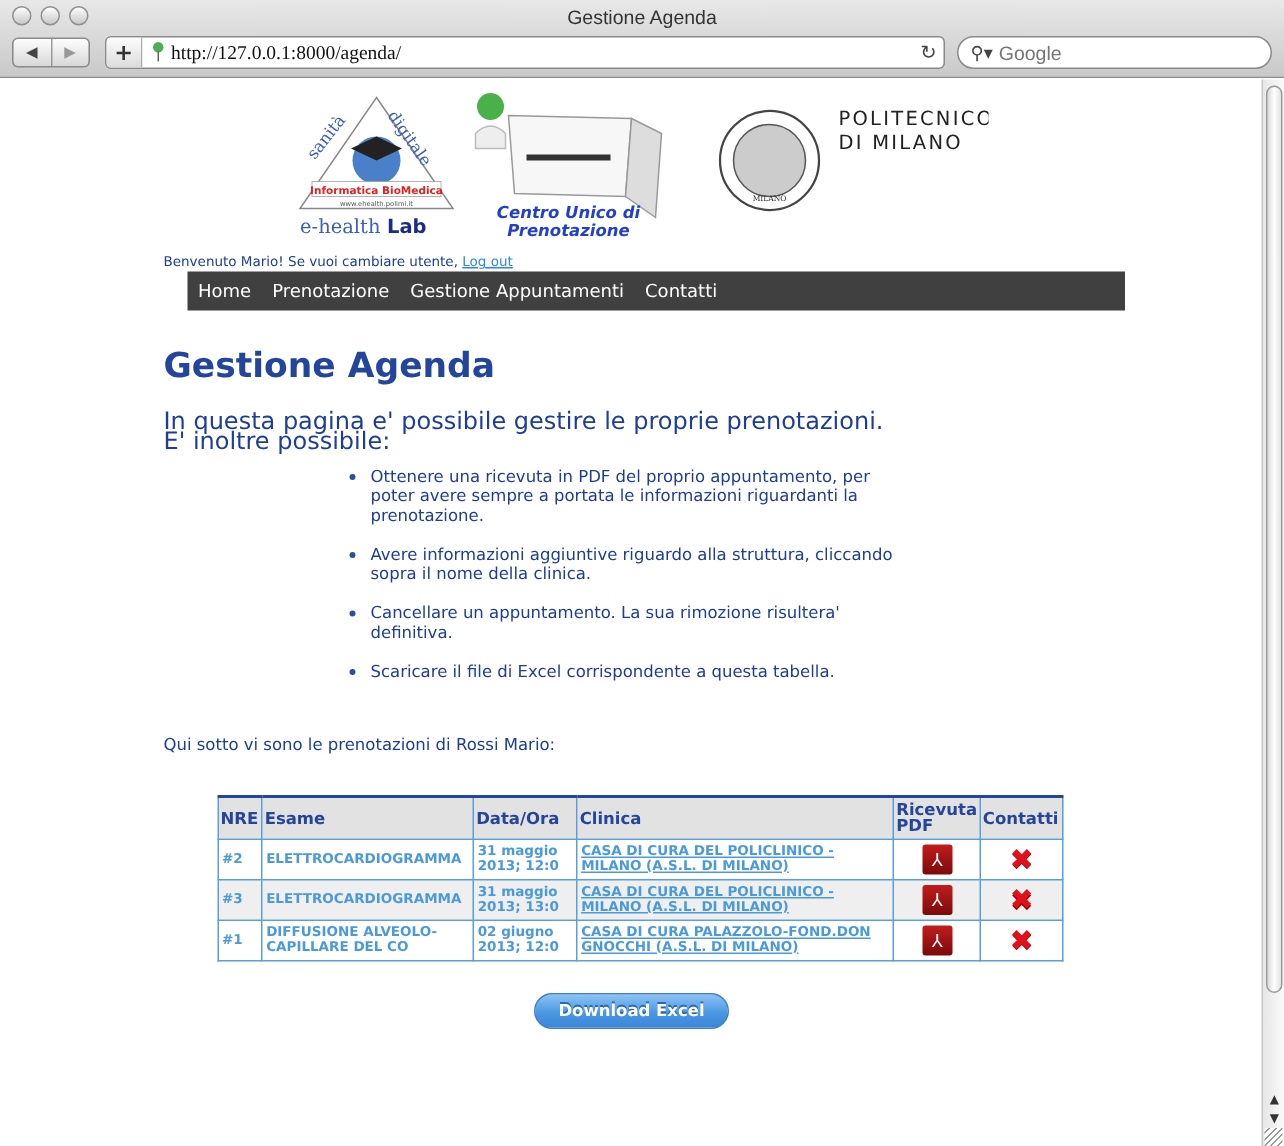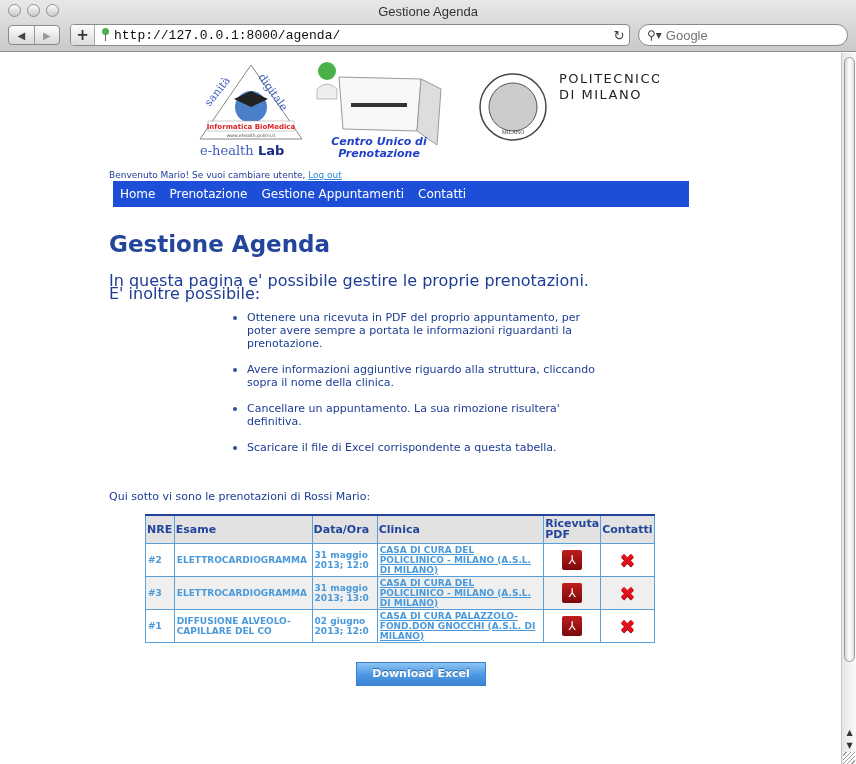--- a/index.html
+++ b/index.html
@@ -10,54 +10,54 @@
 .lights{position:absolute;left:8px;top:4px;display:flex;gap:6px}
 .light{width:13px;height:13px;border-radius:50%;background:linear-gradient(#fdfdfd,#c8c8c8);border:1px solid #8f8f8f}
 .navbtns{position:absolute;left:8px;top:25px;width:52px;height:20px;border:1px solid #8a8a8a;border-radius:4px;background:linear-gradient(#fdfdfd,#d8d8d8);display:flex}
 .navbtns span{flex:1;display:flex;align-items:center;justify-content:center;font-size:10px;color:#444}
 .navbtns span+span{border-left:1px solid #9a9a9a;color:#999}
 .addr{position:absolute;left:70px;top:24px;width:560px;height:22px;border:1px solid #8a8a8a;border-radius:4px;background:#fff;display:flex;align-items:center}
 .addr .plus{width:24px;height:20px;border-right:1px solid #aaa;display:flex;align-items:center;justify-content:center;font-size:15px;font-weight:bold;color:#333;background:linear-gradient(#fdfdfd,#dcdcdc);border-radius:3px 0 0 3px}
 .addr .fav{width:10px;height:14px;margin:0 4px 0 5px;position:relative}
 .addr .fav:before{content:"";position:absolute;left:2px;top:0;width:7px;height:7px;border-radius:50%;background:#4caf50}
 .addr .fav:after{content:"";position:absolute;left:5px;top:6px;width:1px;height:7px;background:#666}
-.addr .url{font-family:Liberation Mono, monospace;font-size:13px;color:#111;flex:1}
+.addr .url{font-family:Liberation Serif, serif;font-size:13px;color:#111;flex:1}
 .addr .reload{width:20px;font-size:13px;color:#444;text-align:center}
 .search{position:absolute;left:638px;top:24px;width:210px;height:22px;border:1px solid #8a8a8a;border-radius:11px;background:#fff;display:flex;align-items:center;padding-left:8px}
 .search .mag{font-size:12px;color:#444;margin-right:4px}
 .search input{border:none;outline:none;font-size:13px;color:#b91c1c;font-family:Liberation Sans, sans-serif;width:160px;background:transparent}
 
 .vscroll{position:absolute;left:841px;top:53px;width:15px;height:711px;background:linear-gradient(90deg,#e6e6e6,#fafafa);border-left:1px solid #c8c8c8}
 .thumb{position:absolute;left:2px;top:4px;width:11px;height:605px;border:1px solid #9a9a9a;border-radius:6px;background:linear-gradient(90deg,#d8d8d8,#fff,#e2e2e2)}
 .arr{position:absolute;left:0;width:15px;height:13px;font-size:8px;color:#333;text-align:center;line-height:13px}
 
 .page{position:absolute;left:109px;top:53px;width:625px}
 .logos{position:relative;height:115px}
 .logo1{position:absolute;left:85px;top:6px;width:115px;height:100px}
 .logo2{position:absolute;left:200px;top:6px;width:140px;height:100px}
 .logo3{position:absolute;left:370px;top:18px;width:180px;height:72px}
 .welcome{position:absolute;left:0;top:117px;width:625px;text-align:left;font-size:9px;color:#1d3d96;font-family:"DejaVu Sans",sans-serif}
 .welcome a{color:#2b8ad6;text-decoration:underline}
-.menu{position:absolute;left:4px;top:128px;width:576px;height:26px;background:#1d4ed8;display:flex;align-items:center;padding-left:7px;gap:14px}
+.menu{position:absolute;left:16px;top:128px;width:625px;height:26px;background:#404040;display:flex;align-items:center;padding-left:7px;gap:14px}
 .menu a{color:#fff;font-size:12px;text-decoration:none;font-family:"DejaVu Sans",sans-serif}
 .h1{position:absolute;left:0;top:178px;font-size:23px;font-weight:bold;color:#23459b}
 .intro{position:absolute;left:0;top:221px;font-size:16px;color:#1d3d96;line-height:13px}
 .bullets{position:absolute;left:122px;top:258px;width:380px;font-size:11px;color:#1d3d96;line-height:13px}
 .bullets li{list-style:none;position:relative;padding-left:16px;margin-bottom:13px}
 .bullets li:before{content:"";position:absolute;left:2px;top:5px;width:4px;height:4px;border-radius:50%;background:#2c4e9b}
 .subtitle{position:absolute;left:0;top:437px;font-size:11px;color:#1d3d96}
-table{position:absolute;left:36px;top:461px;width:510px;border-collapse:collapse;font-size:9px;font-weight:bold}
+table{position:absolute;left:36px;top:477px;width:564px;border-collapse:collapse;font-size:9px;font-weight:bold}
 th{background:#e2e2e2;color:#23459b;text-align:left;font-size:11px;border:1px solid #5aa0d8;border-top:2px solid #23459b;padding:2px 1px;height:28px;vertical-align:middle;line-height:11px}
 td{border:1px solid #5aa0d8;color:#4a9adb;padding:1px 2px;height:27px;vertical-align:middle;line-height:10px}
 tr.alt td{background:#efefef}
 td a{color:#4a9adb;text-decoration:underline}
 .pdf{display:inline-block;width:20px;height:20px;background:linear-gradient(#c21d1d,#7a0a0a);border-radius:2px;color:#fff;font-size:12px;text-align:center;line-height:20px;font-weight:normal}
 .xicon{color:#e0111b;font-size:19px;line-height:20px;text-shadow:0 1px 0 #900}
 .center{text-align:center}
-.dl{position:absolute;left:247px;top:609px;width:130px;height:24px;border-radius:0;background:linear-gradient(#8dc4f3,#4b97e3 55%,#3c86d6);border:1px solid #3b7fcf;color:#fff;font-size:11px;font-weight:bold;text-align:center;line-height:22px;text-shadow:0 -1px 0 #2c66a8;font-family:"DejaVu Sans",sans-serif}
+.dl{position:absolute;left:247px;top:609px;width:130px;height:24px;border-radius:12px;background:linear-gradient(#8dc4f3,#4b97e3 55%,#3c86d6);border:1px solid #3b7fcf;color:#fff;font-size:11px;font-weight:bold;text-align:center;line-height:22px;text-shadow:0 -1px 0 #2c66a8;font-family:"DejaVu Sans",sans-serif}
 .resize{position:absolute;left:843px;top:752px;width:12px;height:12px;background:repeating-linear-gradient(135deg,#fff 0 2px,#999 2px 3px)}
 </style>
 </head>
 <body>
 
 <div class="chrome">
   <div class="lights">
     <div class="light"></div>
     <div class="light"></div>
     <div class="light"></div>

